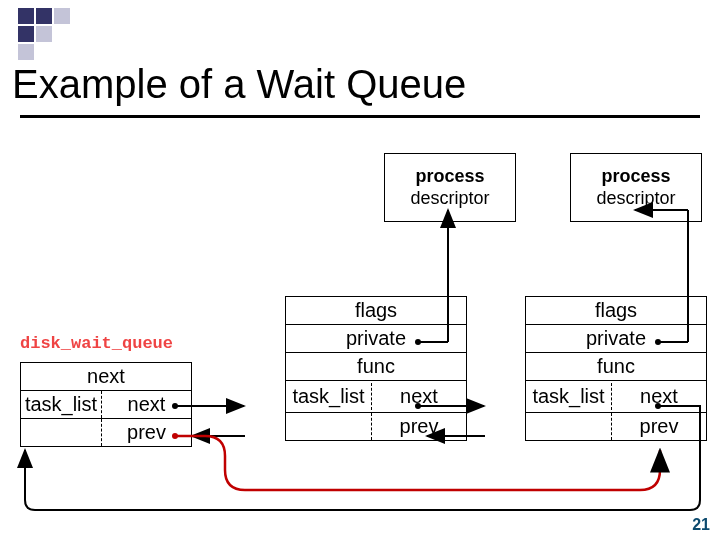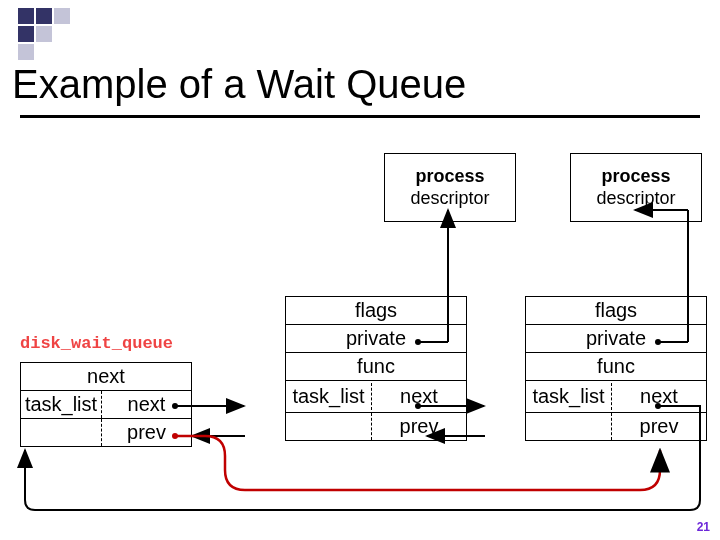--- a/index.html
+++ b/index.html
@@ -125,23 +125,23 @@
     text-align: center;
     font-size: 20px;
     padding: 2px 0;
     position: relative;
   }
 
   .pagenum {
     position: absolute;
     right: 10px;
     bottom: 6px;
-    font-size: 12px;
+    font-size: 16px;
     font-weight: bold;
-    color: #6d28d9;
+    color: #0c4a6e;
   }
 </style>
 </head>
 <body>
 
 <div class="deco-block deco-dark" style="left:18px; top:8px;  width:16px; height:16px;"></div>
 <div class="deco-block deco-dark" style="left:36px; top:8px;  width:16px; height:16px;"></div>
 <div class="deco-block deco-light" style="left:54px; top:8px;  width:16px; height:16px;"></div>
 <div class="deco-block deco-dark" style="left:18px; top:26px; width:16px; height:16px;"></div>
 <div class="deco-block deco-light" style="left:36px; top:26px; width:16px; height:16px;"></div>

